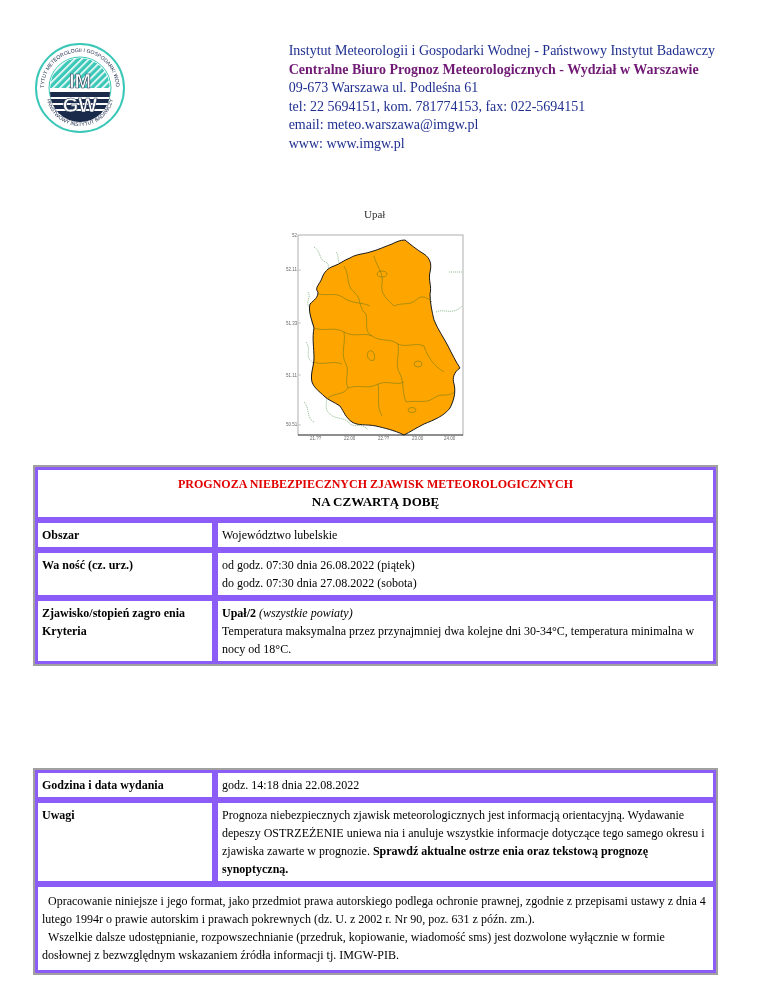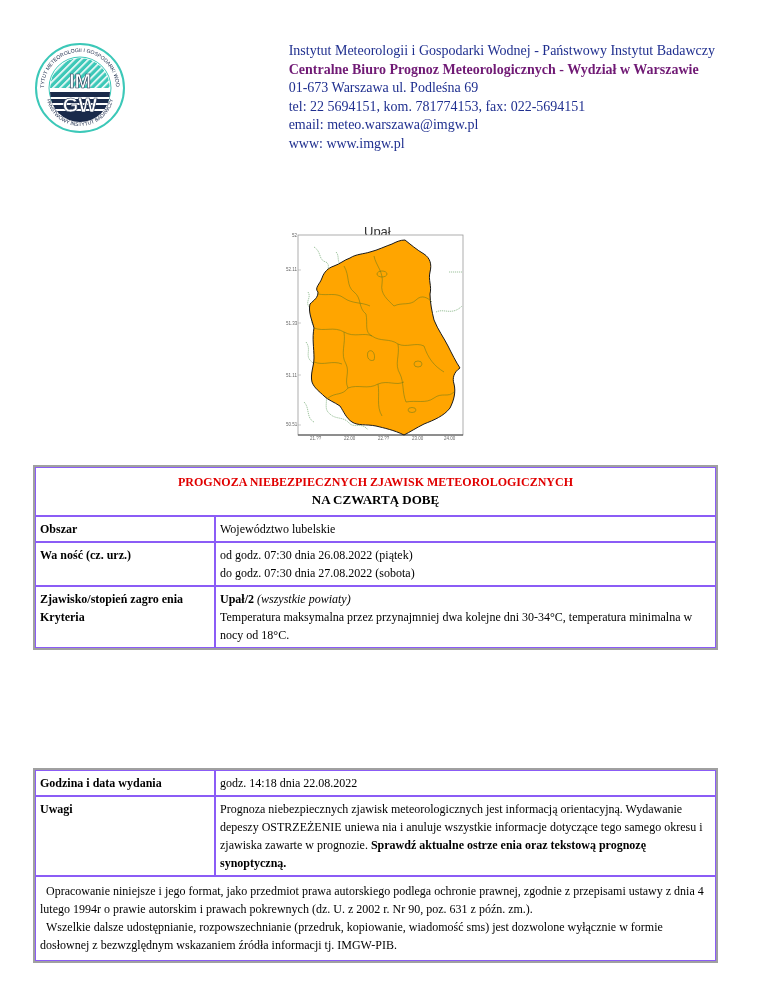--- a/index.html
+++ b/index.html
@@ -13,32 +13,32 @@
     .header-block {
       position: absolute; right: 57px; top: 42px; text-align: left;
       font-family: Liberation Serif, serif; font-size: 14px; line-height: 18.6px;
       color: #1f2f8f;
     }
     .header-block .line { white-space: nowrap; }
     .header-block .bold { font-weight: bold; color: #701a75; }
 
     
     .map-title {
-      position: absolute; left: 364px; top: 224px; font-family: Liberation Sans, sans-serif;
-      font-size: 13px; color: #333;
+      position: absolute; left: 364px; top: 208px; font-family: Liberation Serif, serif;
+      font-size: 11px; color: #333;
     }
     .map-wrap { position: absolute; left: 284px; top: 232px; width: 186px; height: 208px; }
 
     
     table.doc {
       position: absolute; left: 33px; width: 685px; border-collapse: separate; border-spacing: 0;
       border: 2px solid #a0a0a0; font-size: 12px;
     }
     table.doc td {
-      border: 1px solid #8b5cf6; padding: 3px 4px; vertical-align: top; line-height: 18px;
+      border: 3px solid #8b5cf6; padding: 3px 4px; vertical-align: top; line-height: 18px;
     }
     .t1 { top: 465px; }
     .t2 { top: 768px; }
     .title-cell { text-align: center; padding: 5px 4px 6px 4px !important; font-weight: bold; }
     .title-red { color: #e00000; font-size: 12px; }
     .title-black { color: #000; font-size: 13px; }
     .label-col { width: 180px; font-weight: bold; }
     .italic { font-style: italic; }
     .bold { font-weight: bold; }
     .footer-cell { padding: 5px 4px 6px 4px !important; line-height: 18px; }
@@ -74,21 +74,21 @@
     <path id="arcTop" d="M10 46 A36 36 0 0 1 82 46" fill="none"></path>
     <path id="arcBottom" d="M12 50 A34 34 0 0 0 80 50" fill="none"></path>
     <text font-family="Liberation Sans, sans-serif" font-size="5.2" fill="#1a2a4a"><textPath href="#arcTop" startOffset="50%" text-anchor="middle">INSTYTUT METEOROLOGII I GOSPODARKI WODNEJ</textPath></text>
     <text font-family="Liberation Sans, sans-serif" font-size="5.2" fill="#1a2a4a"><textPath href="#arcBottom" startOffset="50%" text-anchor="middle">PAŃSTWOWY INSTYTUT BADAWCZY</textPath></text>
   </svg>
 </div>
 
 <div class="header-block">
   <div class="line">Instytut Meteorologii i Gospodarki Wodnej - Państwowy Instytut Badawczy</div>
   <div class="line bold">Centralne Biuro Prognoz Meteorologicznych - Wydział w Warszawie</div>
-  <div class="line">01-673 Warszawa ul. Podleśna 69</div>
+  <div class="line">09-673 Warszawa ul. Podleśna 61</div>
   <div class="line">tel: 22 5694151, kom. 781774153, fax: 022-5694151</div>
   <div class="line">email: meteo.warszawa@imgw.pl</div>
   <div class="line">www: www.imgw.pl</div>
 </div>
 
 <div class="map-title">Upał</div>
 <div class="map-wrap">
   <svg width="186" height="208" viewBox="0 0 186 208">
 
     <rect x="14" y="3" width="165" height="200" fill="#ffffff" stroke="#999" stroke-width="0.8"></rect>

